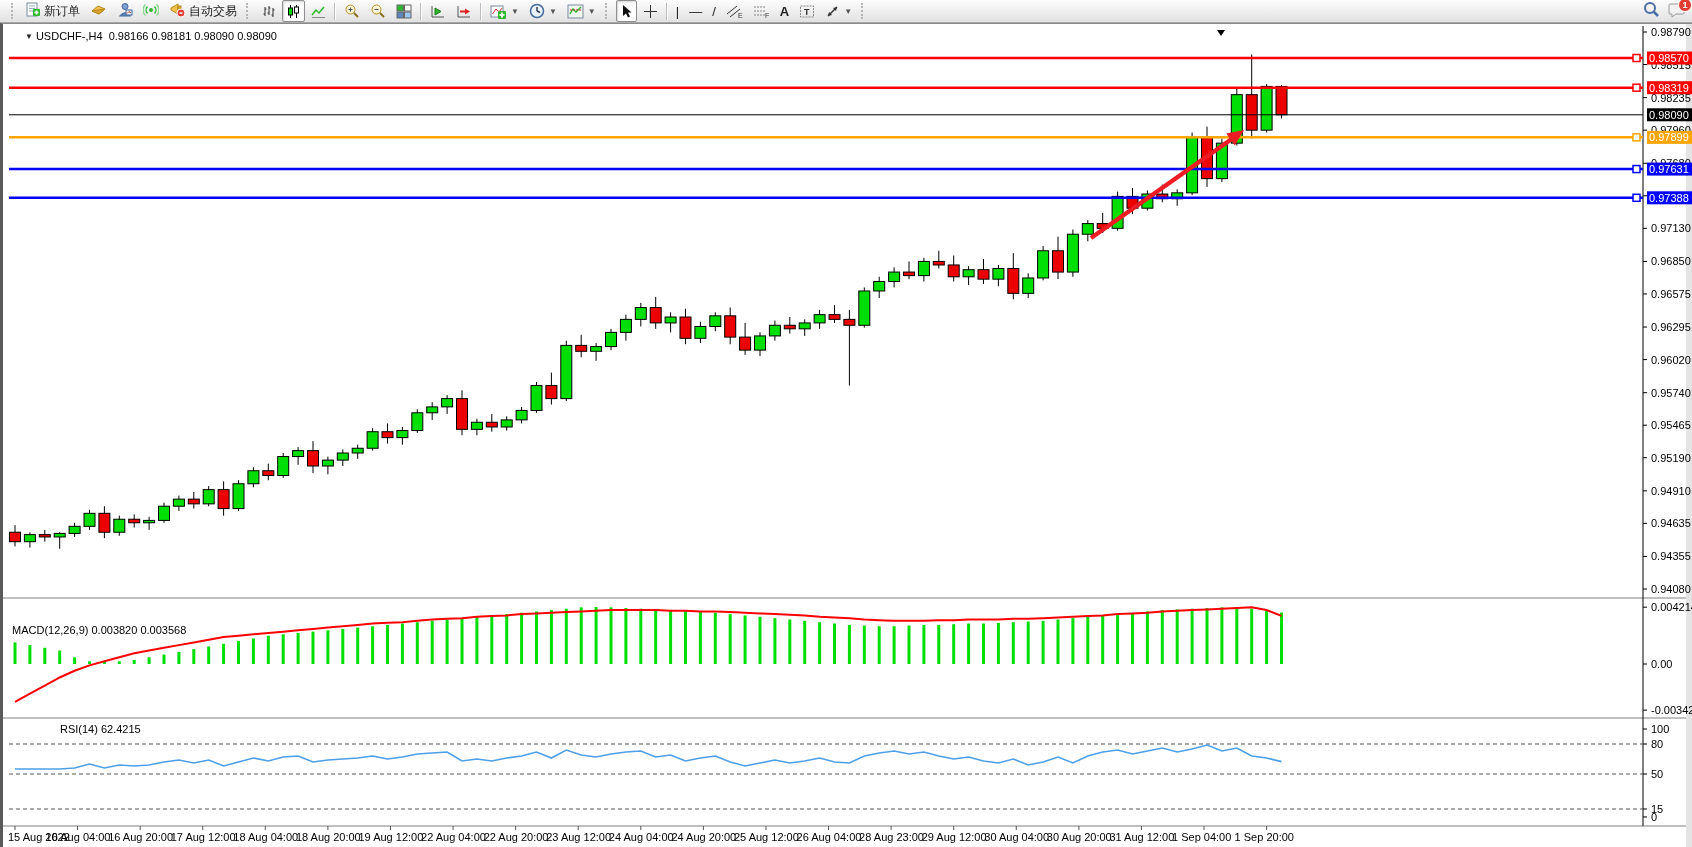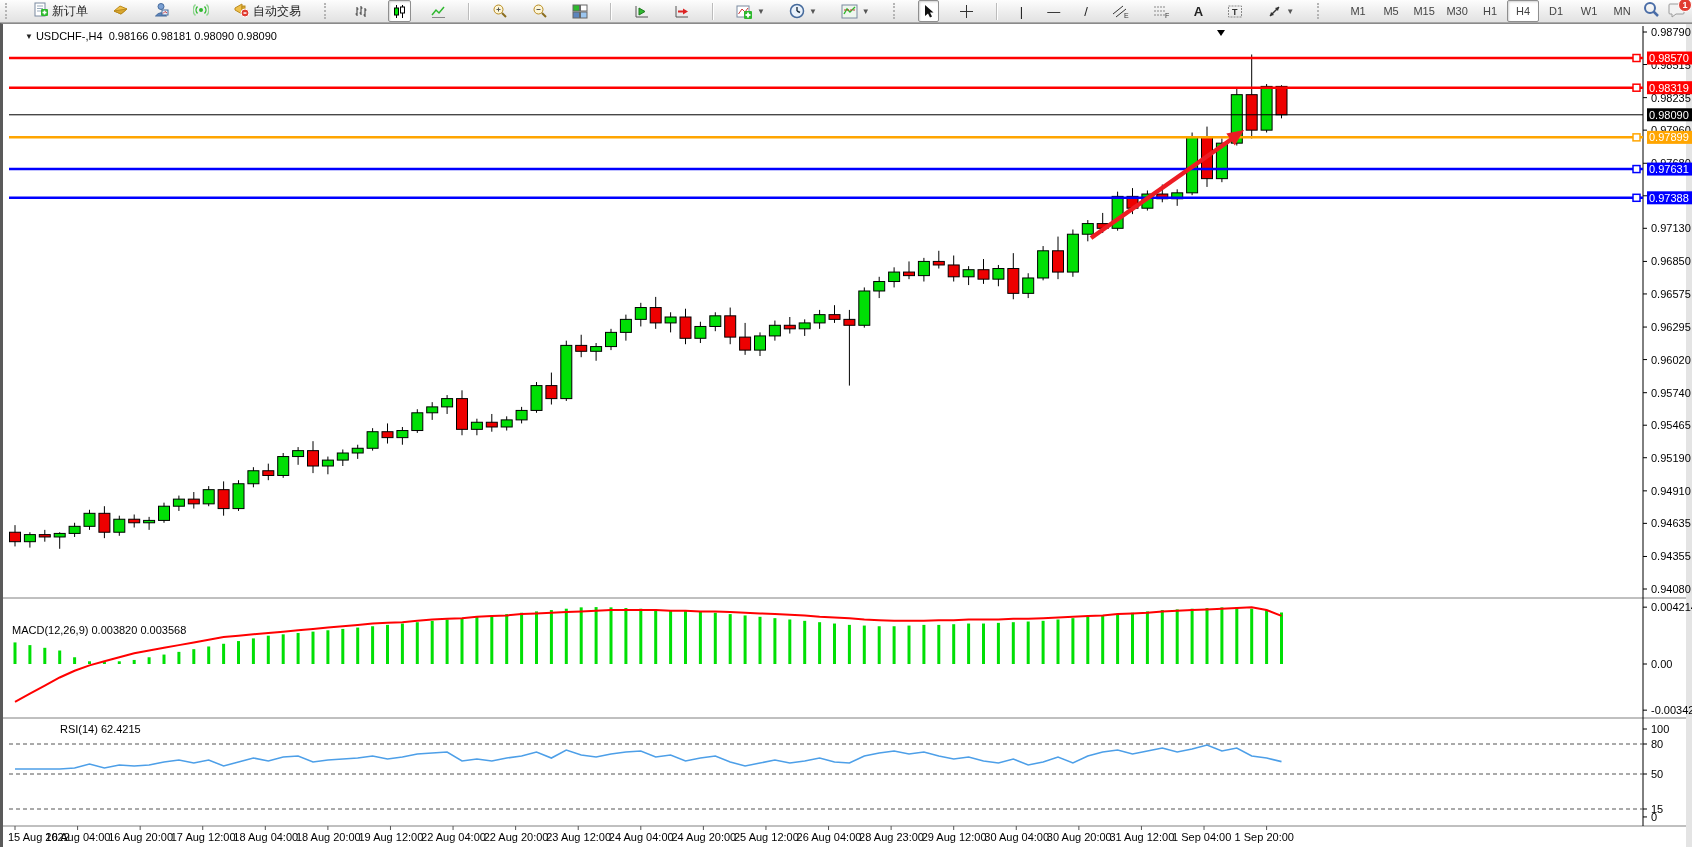--- a/index.html
+++ b/index.html
@@ -1,20 +1,20 @@
 <!DOCTYPE html>
 <html><head>
 <meta charset="utf-8">
 <style>
   html,body{margin:0;padding:0;background:#d4d0c8;font-family:"Liberation Sans",sans-serif;}
   #app{position:relative;width:1692px;height:847px;background:#fff;overflow:hidden;}
   
   #toolbar{position:absolute;left:0;top:0;width:1692px;height:23px;
     background:linear-gradient(#fdfdfd,#ececec 60%,#e2e2e2);
-    border-bottom:1px solid #a8a8a8;display:flex;align-items:center;gap:16px;padding:0 2px;box-sizing:border-box;}
+    border-bottom:1px solid #a8a8a8;display:flex;align-items:center;gap:2px;padding:0 8px;box-sizing:border-box;}
   .grip{width:4px;height:16px;border-left:2px dotted #b5b5b5;margin:0 3px;}
   .sep{width:1px;height:17px;background:#bcbcbc;border-right:1px solid #fff;margin:0 2px;}
   .tbtn{height:20px;display:flex;align-items:center;gap:3px;padding:0 3px;border:1px solid transparent;
     border-radius:2px;font-size:12px;color:#222;cursor:default;white-space:nowrap;}
   .tbtn.pressed{background:#fff;border:1px solid #8f8f8f;box-shadow:inset 1px 1px 2px rgba(0,0,0,.18);}
   .tf{font-size:11px;color:#444;min-width:24px;justify-content:center;}
   .glyph{font-size:13px;line-height:13px;color:#222;}
   .dd{font-size:8px;color:#555;margin-left:1px;}
   #tb-right{position:absolute;right:6px;top:0;height:23px;display:flex;align-items:center;gap:8px;}
   .badge{position:absolute;top:-4px;right:-6px;background:#e03c31;color:#fff;font-size:9px;font-weight:bold;
@@ -241,31 +241,20 @@
   <div class="tbtn">
     <svg width="15" height="15">
           <line x1="3" y1="12" x2="12" y2="3" stroke="#333" stroke-width="1.5"></line>
           <polygon points="12,3 8,4 11,7" fill="#333"></polygon>
           <polygon points="3,12 7,11 4,8" fill="#333"></polygon>
         </svg>
     <span class="dd">▼</span>
   </div>
 
   <div class="grip"></div>
-  <div id="timeframes" style="display:flex;align-items:center;gap:1px;">
-        <div class="tbtn tf">M1</div>
-        <div class="tbtn tf">M5</div>
-        <div class="tbtn tf">M15</div>
-        <div class="tbtn tf">M30</div>
-        <div class="tbtn tf">H1</div>
-        <div class="tbtn tf pressed">H4</div>
-        <div class="tbtn tf">D1</div>
-        <div class="tbtn tf">W1</div>
-        <div class="tbtn tf">MN</div>
-      </div>
 
   <div id="tb-right">
     <span>
       <svg width="17" height="17">
             <circle cx="7" cy="7" r="5" fill="none" stroke="#4a6da7" stroke-width="2"></circle>
             <line x1="10.5" y1="10.5" x2="15" y2="15" stroke="#4a6da7" stroke-width="2.5"></line>
           </svg>
     </span>
     <span style="position:relative;">
       <svg width="18" height="16">

